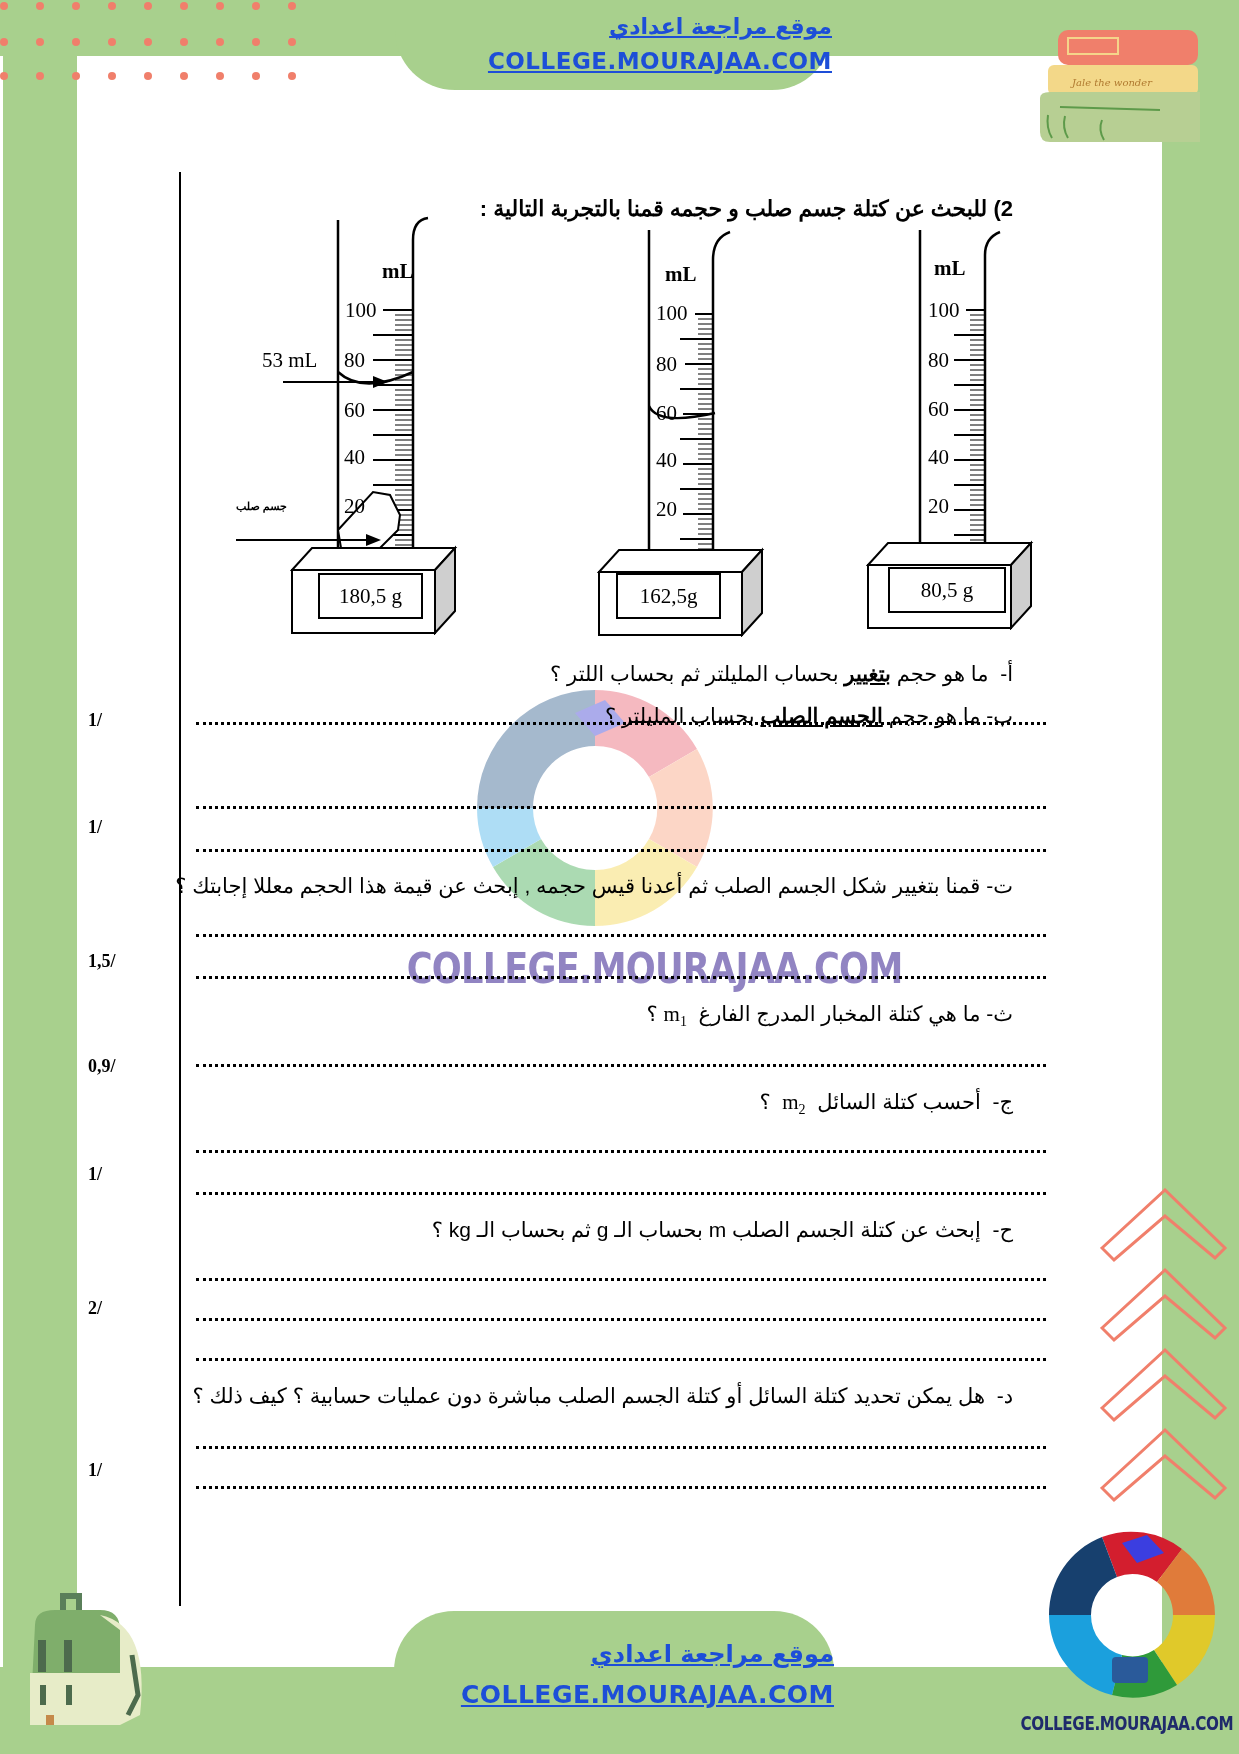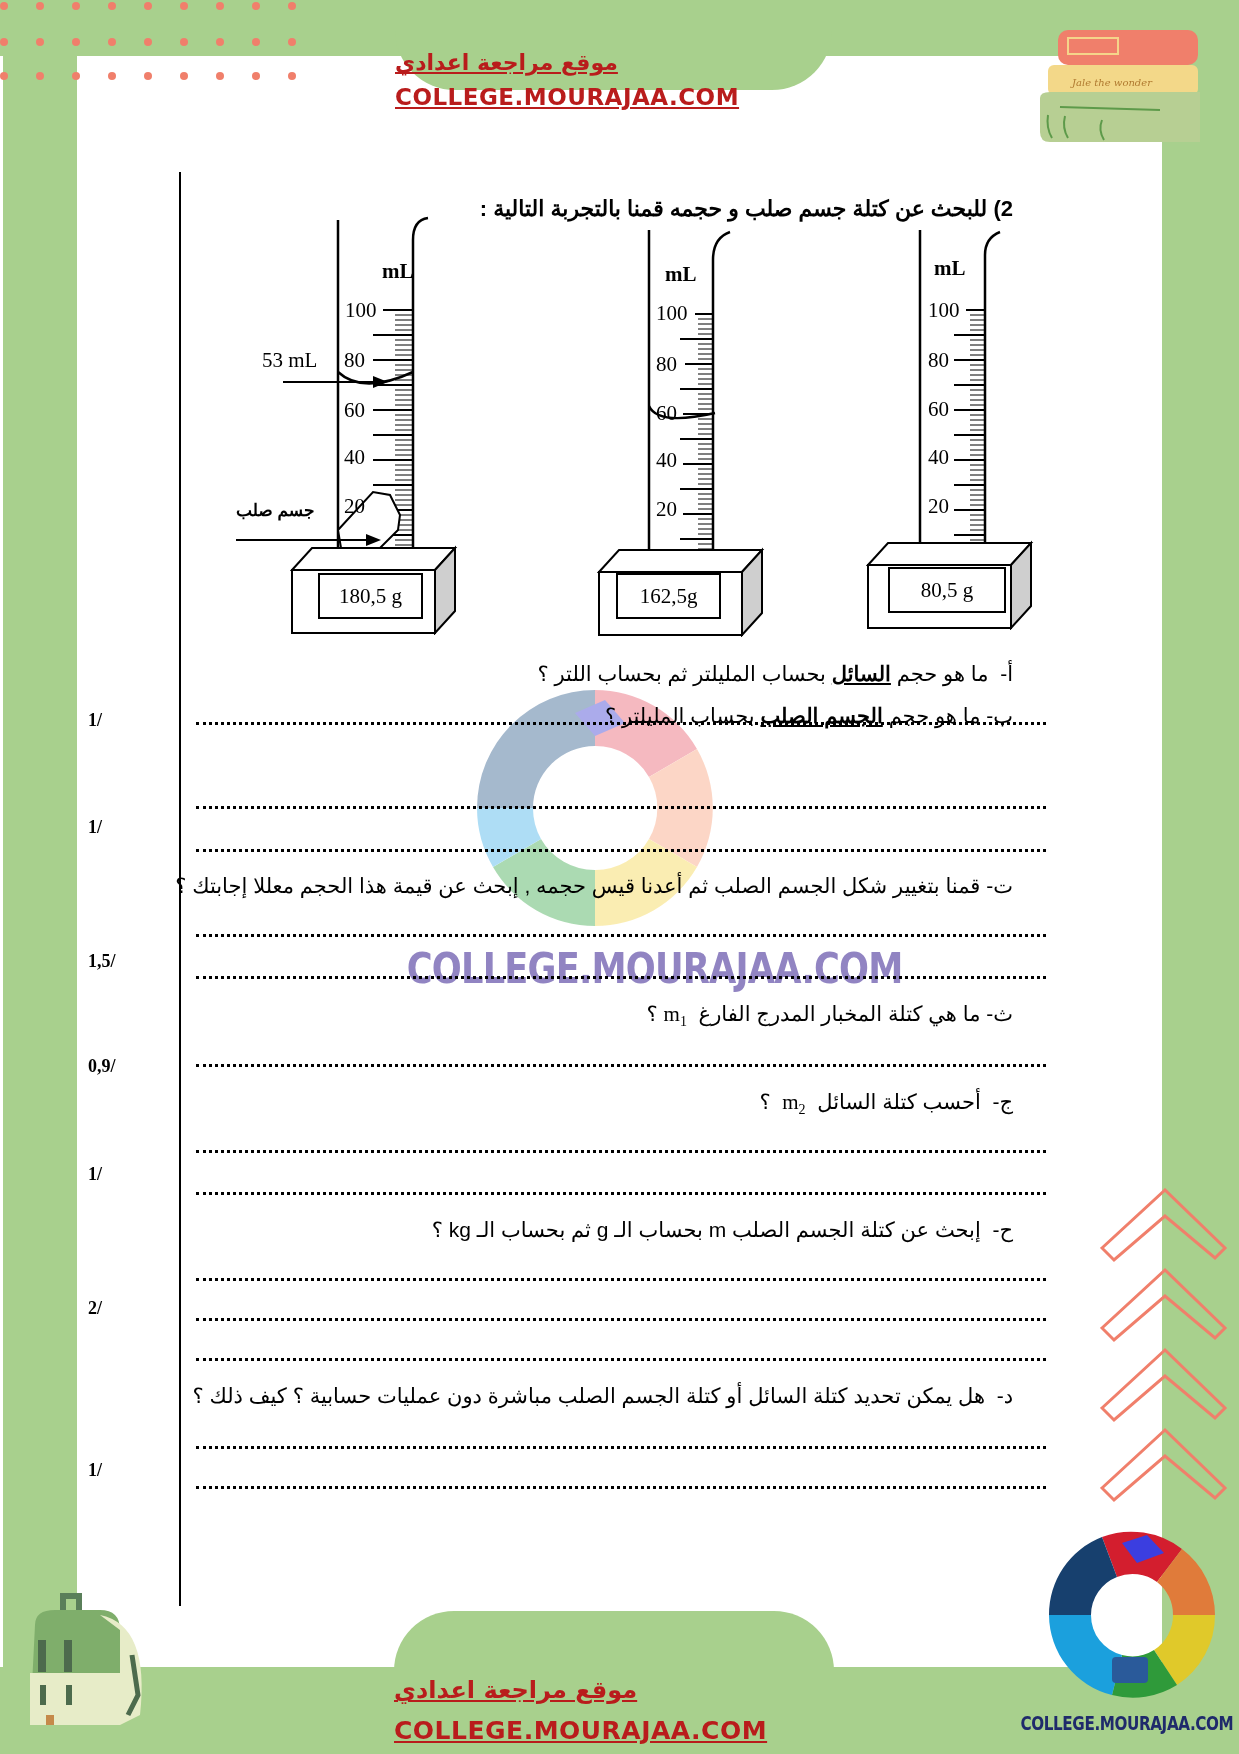--- a/index.html
+++ b/index.html
@@ -10,21 +10,21 @@
   #frame-top { left: 0; top: 0; width: 1239px; height: 56px; }
   #frame-left { left: 3px; top: 0; width: 74px; height: 1754px; }
   #frame-right { left: 1162px; top: 0; width: 77px; height: 1754px; }
   #frame-bottom { left: 0; top: 1667px; width: 1239px; height: 87px; }
   #header-tab { left: 395px; top: 0; width: 437px; height: 90px; border-radius: 0 0 60px 60px; }
   #footer-tab { left: 394px; top: 1611px; width: 440px; height: 80px; border-radius: 60px 60px 0 0; }
 
   .dot-row { position: absolute; left: 0; height: 8px; display: flex; gap: 28px; }
   .dot { width: 8px; height: 8px; border-radius: 50%; background: #f07f6b; }
 
-  .banner-text { position: absolute; color: #b91c1c; text-align: left; font-family: "DejaVu Sans", sans-serif; font-weight: bold; text-decoration: underline; margin-top: 36px; }
+  .banner-text { position: absolute; color: #1d4ed8; text-align: right; font-family: "DejaVu Sans", sans-serif; font-weight: bold; text-decoration: underline; }
   #header-ar { left: 395px; top: 14px; width: 437px; font-size: 22px; }
   #header-en { left: 395px; top: 48px; width: 437px; font-size: 23px; letter-spacing: 0.5px; }
   #footer-ar { left: 394px; top: 1640px; width: 440px; font-size: 24px; }
   #footer-en { left: 394px; top: 1680px; width: 440px; font-size: 25px; letter-spacing: 0.5px; }
 
   #margin-line { position: absolute; left: 179px; top: 172px; width: 2px; height: 1434px; background: #000; }
 
   .score { position: absolute; left: 88px; font-family: "Liberation Serif", serif; font-weight: bold; font-size: 18px; }
   .q-text { position: absolute; right: 226px; font-family: "Liberation Sans", sans-serif; font-size: 21px; white-space: nowrap; direction: rtl; }
   .q-title { font-weight: bold; font-size: 22px; }
@@ -169,21 +169,21 @@
   <polygon points="138,324 153,330 138,336" fill="#000"></polygon>
   <line x1="90" y1="345" x2="205" y2="345" stroke="#000" stroke-width="2.5"></line>
 </svg>
 <div style="position:absolute; left:382px; top:259px; font-family:'Liberation Serif',serif; font-weight:bold; font-size:21px;">mL</div>
 <div style="position:absolute; left:345px; top:298px; font-family:'Liberation Serif',serif; font-size:21px;">100</div>
 <div style="position:absolute; left:344px; top:348px; font-family:'Liberation Serif',serif; font-size:21px;">80</div>
 <div style="position:absolute; left:344px; top:398px; font-family:'Liberation Serif',serif; font-size:21px;">60</div>
 <div style="position:absolute; left:344px; top:445px; font-family:'Liberation Serif',serif; font-size:21px;">40</div>
 <div style="position:absolute; left:344px; top:494px; font-family:'Liberation Serif',serif; font-size:21px;">20</div>
 <div style="position:absolute; left:262px; top:348px; font-family:'Liberation Serif',serif; font-size:21px;">53 mL</div>
-<div style="position:absolute; left:236px; top:500px; font-family:'Liberation Sans',sans-serif; font-weight:bold; font-size:17px;" dir="rtl">جسم صلب</div>
+<div style="position:absolute; left:236px; top:500px; font-family:'Liberation Sans',sans-serif; font-weight:bold; font-size:11px;" dir="rtl">جسم صلب</div>
 
 <svg style="position:absolute; left:290px; top:545px;" width="170" height="90">
   <polygon points="2,25 22,3 165,3 145,25" fill="#fff" stroke="#000" stroke-width="2"></polygon>
   <polygon points="145,25 165,3 165,66 145,88" fill="#cfcfcf" stroke="#000" stroke-width="2"></polygon>
   <rect x="2" y="25" width="143" height="63" fill="#fff" stroke="#000" stroke-width="2"></rect>
 </svg>
 <div class="display" style="left:318px; top:573px; width:105px; height:46px;text-align:center;">180,5  g</div>
 
 <svg class="cyl" style="left:600px; top:210px;" width="200" height="360">
   <line x1="49" y1="20" x2="49" y2="345" stroke="#000" stroke-width="2.5"></line>
@@ -336,21 +336,21 @@
     <path d="M102,59 A118,118 0 0 1 0,118 L0,62 A62,62 0 0 0 54,31 Z" fill="#f5d54a"></path>
     <path d="M0,118 A118,118 0 0 1 -102,59 L-54,31 A62,62 0 0 0 0,62 Z" fill="#3aa84a"></path>
     <path d="M-102,59 A118,118 0 0 1 -118,0 L-62,0 A62,62 0 0 0 -54,31 Z" fill="#3fb0e8"></path>
     <path d="M-118,0 A118,118 0 0 1 0,-118 L0,-62 A62,62 0 0 0 -62,0 Z" fill="#2b5a8a"></path>
     <polygon points="-20,-95 10,-108 30,-85 0,-72" fill="#3a3ad0"></polygon>
   </g>
 </svg>
 <div class="watermark-text">COLLEGE.MOURAJAA.COM</div>
 
 <div class="q-text" style="top:662px;">
-  <span>أ-</span>&nbsp;&nbsp;<span>ما هو حجم </span><span class="u">السائل</span><span> بحساب  المليلتر ثم بحساب اللتر ؟</span>
+  <span>أ-</span>&nbsp;&nbsp;<span>ما هو حجم </span><span class="u">بتغيير</span><span> بحساب  المليلتر ثم بحساب اللتر ؟</span>
 </div>
 <div class="score" style="top:710px;">1/</div>
 <div class="dots" style="top:722px;"></div>
 
 <div class="q-text" style="top:704px;">
   <span>ب-</span>&nbsp;<span>ما هو حجم </span><span class="u">الجسم الصلب</span><span> بحساب المليلتر ؟</span>
 </div>
 <div class="dots" style="top:806px;"></div>
 <div class="score" style="top:817px;">1/</div>
 <div class="dots" style="top:849px;"></div>

